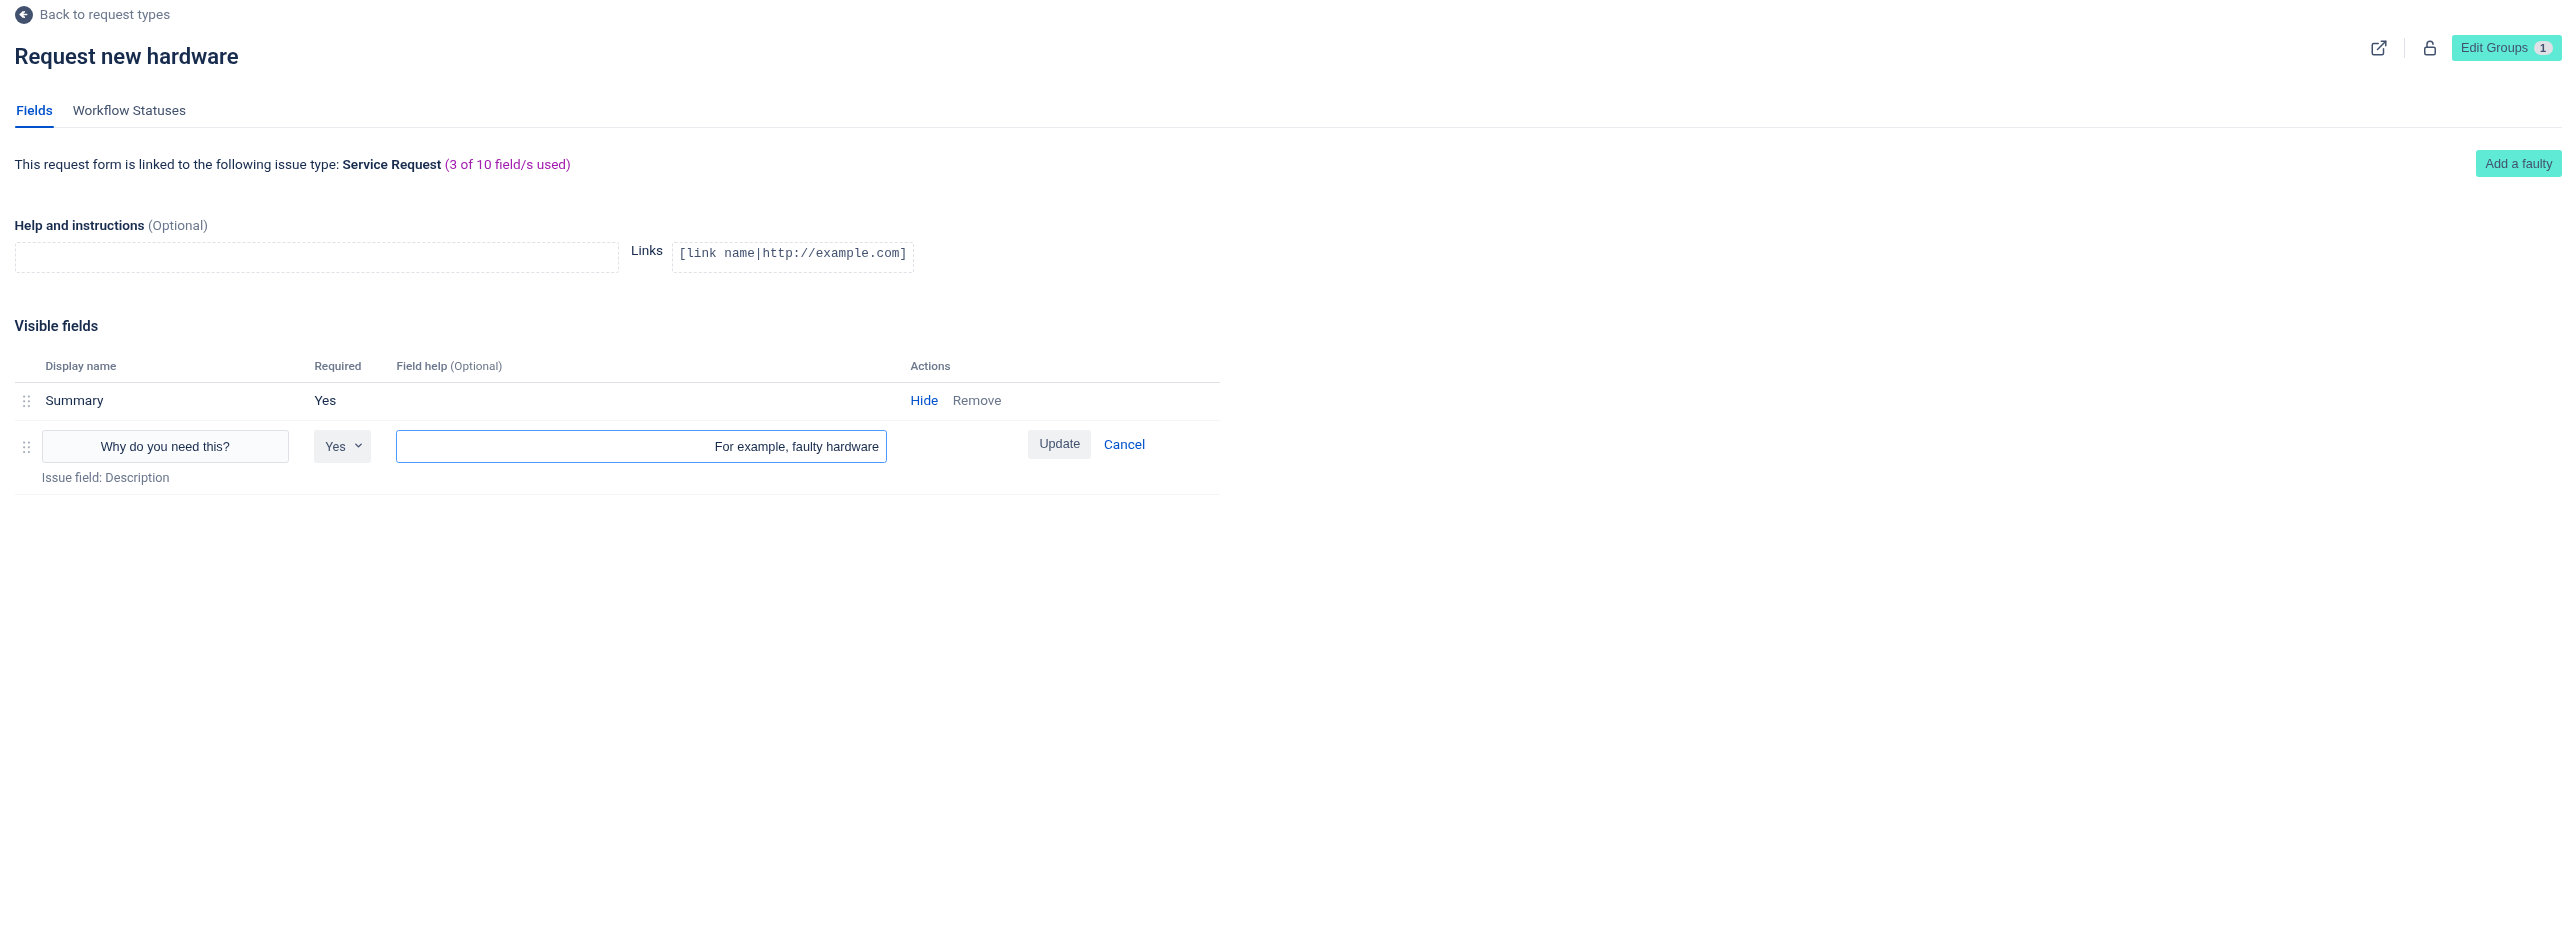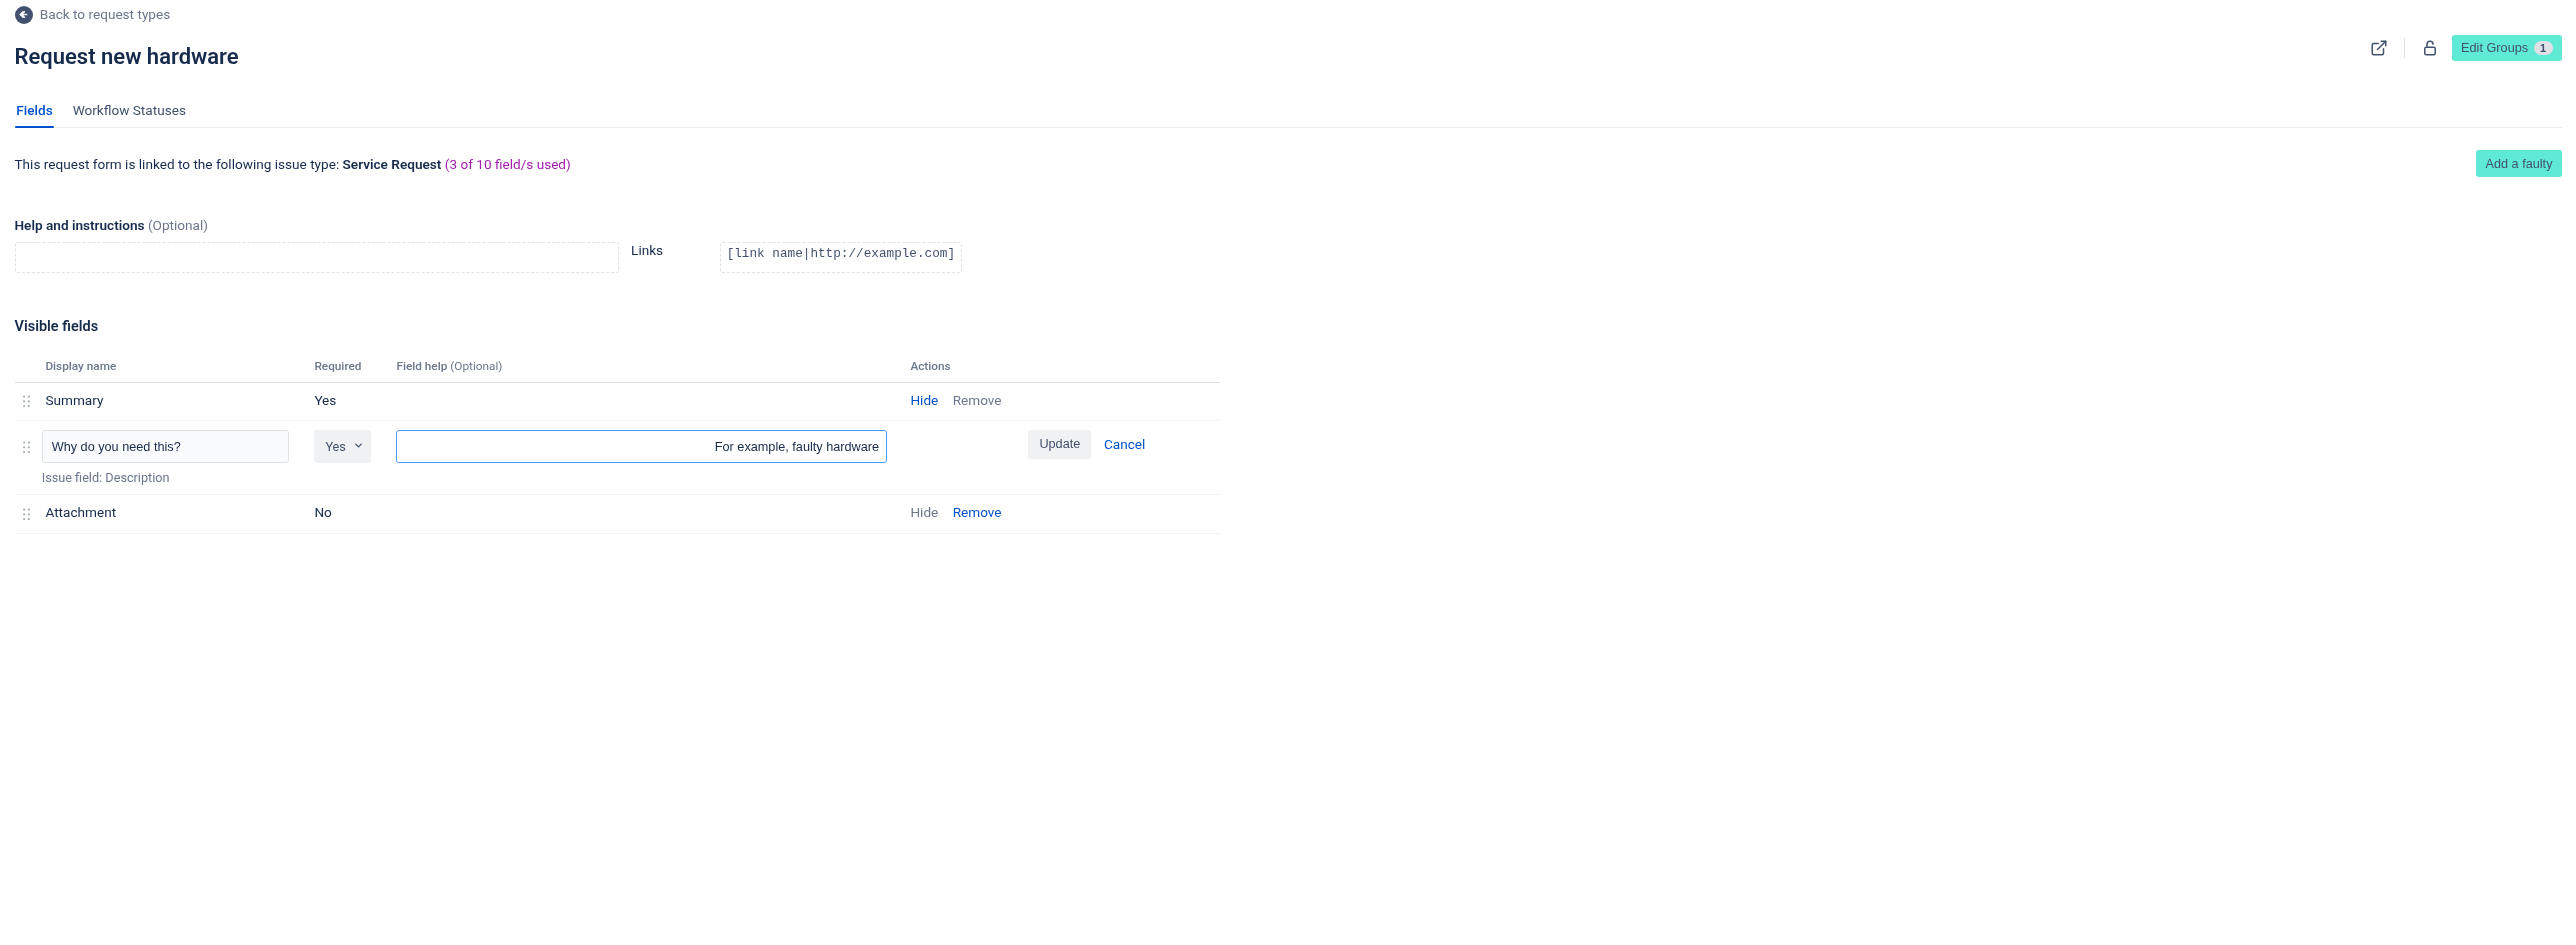--- a/index.html
+++ b/index.html
@@ -142,21 +142,20 @@
     margin-left: 3.6px;
   }
   .mono-hint {
     font-family: "SFMono-Regular", Consolas, "Liberation Mono", Menlo, Courier, monospace;
     font-size: 12.7px;
     color: #42526E;
     background: #fff;
     border: 0.9px dashed #DFE1E6;
     padding: 2.7px 5.5px;
     border-radius: 2.7px;
-    margin-left: 48px;
   }
   .subheading {
     margin-top: 45px;
     font-size: 14.5px;
     font-weight: 600;
     color: #172B4D;
   }
   .fields-table {
     width: 1205px;
     margin-top: 16.4px;
@@ -199,20 +198,21 @@
   }
   .text-input {
     width: 247px;
     height: 33px;
     border: 0.9px solid #DFE1E6;
     border-radius: 2.7px;
     padding: 0 9px;
     font-size: 12.7px;
     color: #172B4D;
     background: #FAFBFC;
+    text-align: center;
   }
   .select-wrap {
     display: inline-flex;
     align-items: center;
     background: #F0F1F3;
     border-radius: 2.7px;
     height: 33px;
     padding: 0 7.3px 0 11px;
     gap: 7.3px;
     cursor: pointer;
@@ -386,39 +386,18 @@
         <input class="help-text-input" type="text" value="For example, faulty hardware" style="">
       </td>
       <td class="col-actions">
         <div class="row-actions-edit">
           <button class="update-btn">Update</button>
           <span class="action-link">Cancel</span>
         </div>
       </td>
     </tr>
 
-    <tr>
-      <td class="col-handle">
-        <span class="drag-handle">
-          <svg viewBox="0 0 10 16">
-              <circle cx="2" cy="2" r="1.4" fill="currentColor"></circle>
-              <circle cx="8" cy="2" r="1.4" fill="currentColor"></circle>
-              <circle cx="2" cy="8" r="1.4" fill="currentColor"></circle>
-              <circle cx="8" cy="8" r="1.4" fill="currentColor"></circle>
-              <circle cx="2" cy="14" r="1.4" fill="currentColor"></circle>
-              <circle cx="8" cy="14" r="1.4" fill="currentColor"></circle>
-            </svg>
-        </span>
-      </td>
-      <td class="col-display">Attachment</td>
-      <td class="col-required">No</td>
-      <td class="col-help"></td>
-      <td class="col-actions">
-        <span class="action-disabled">Hide</span>
-        <span class="action-link">Remove</span>
-      </td>
-    </tr>
   </tbody>
 </table>
 
 
 
 
 
 </body></html>

